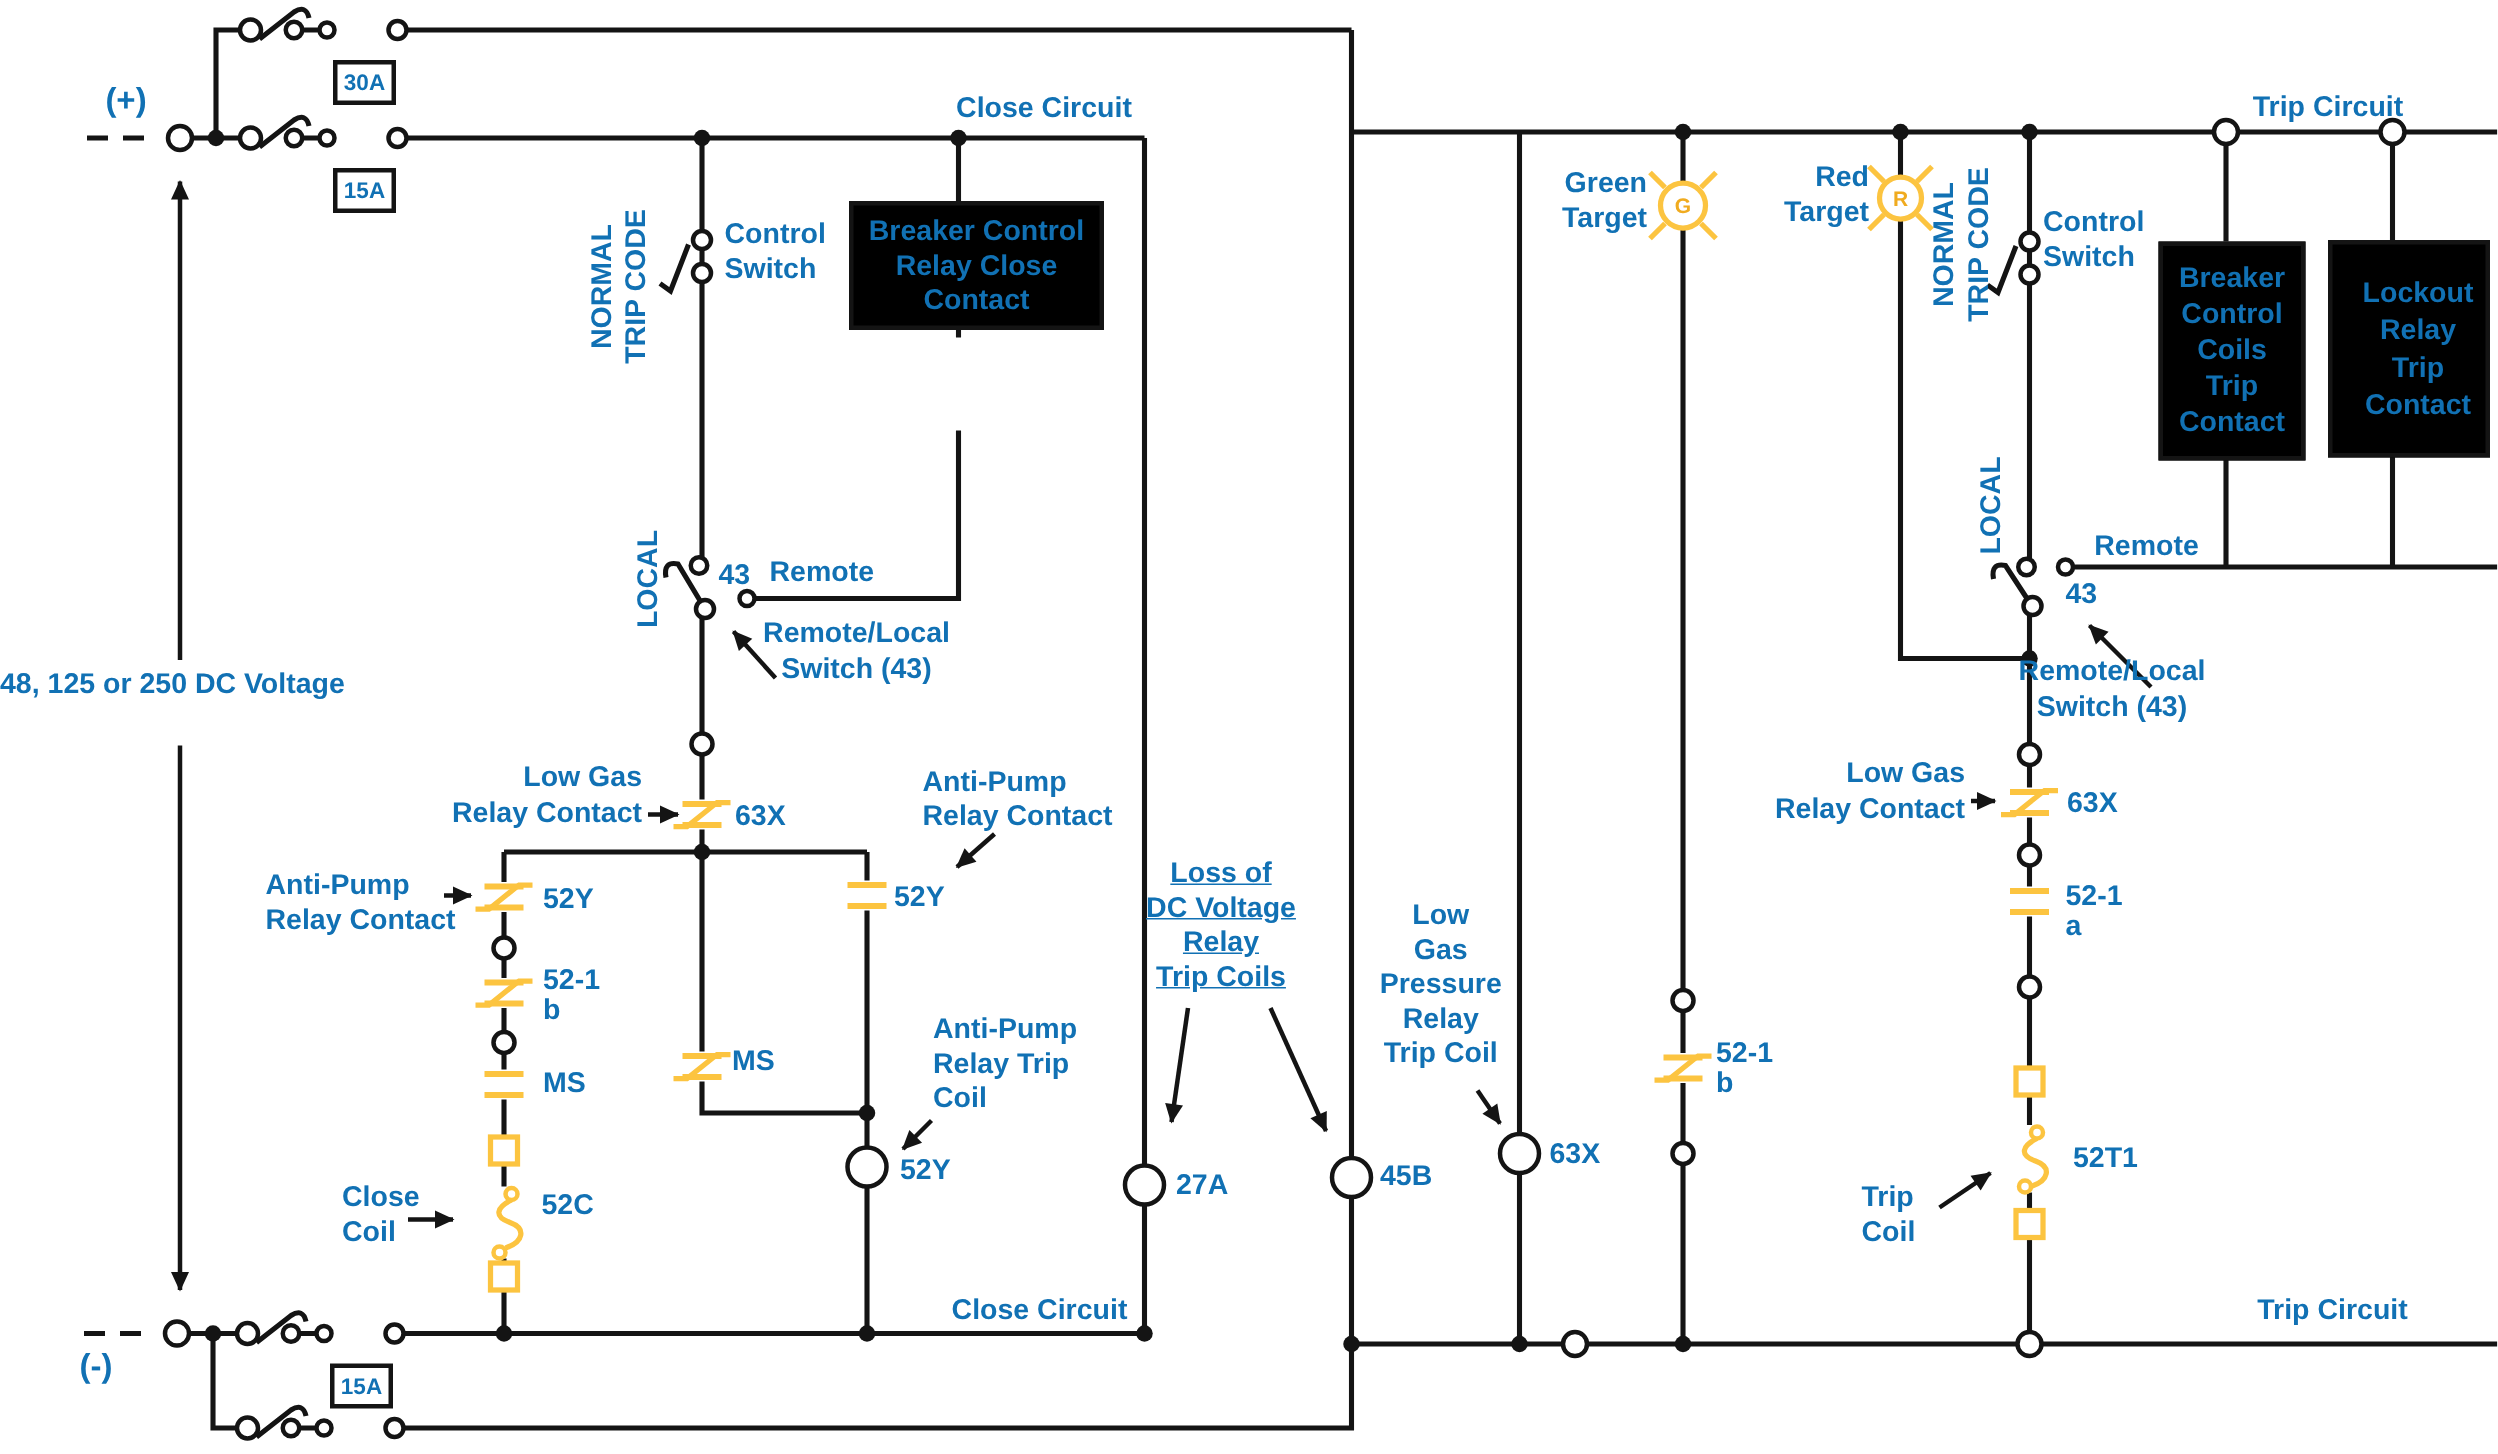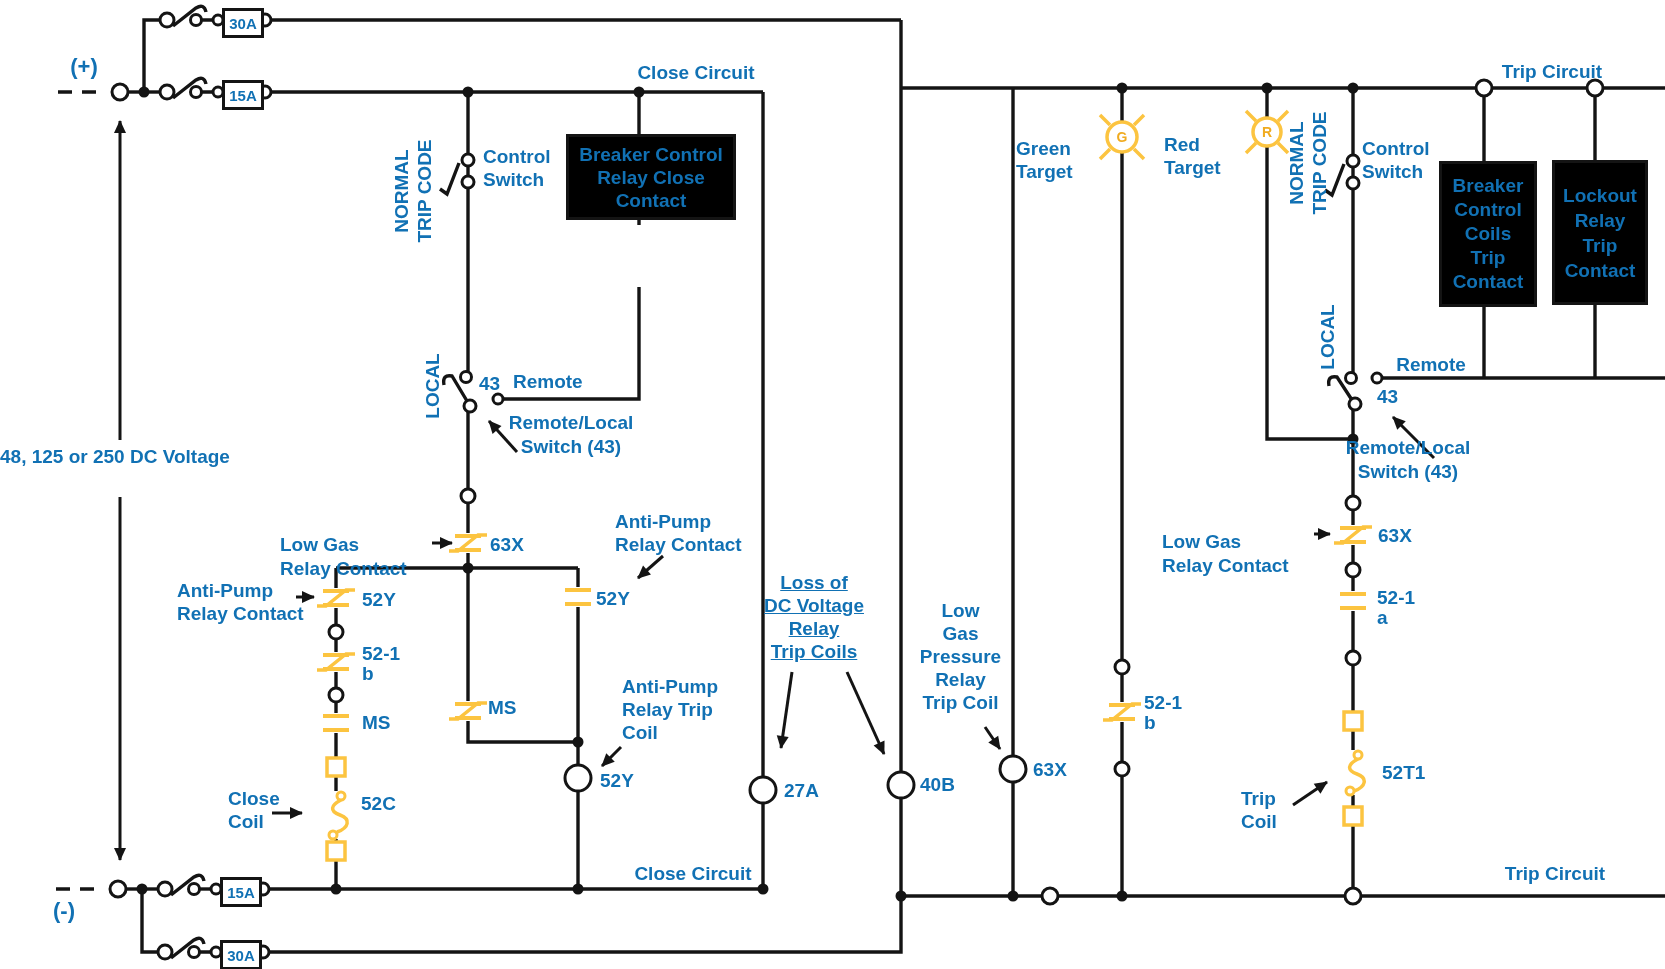--- a/index.html
+++ b/index.html
@@ -3,26 +3,26 @@
 <meta charset="utf-8">
 <style>
   :root{ --blue:#1171b4; --yellow:#fcc440; --wire:#141414; --lamp:#f0ab1f; }
   html,body{margin:0;padding:0;background:#fff;}
   .stage{position:relative;width:1665px;height:969px;background:#fff;overflow:hidden;
          font-family:"Liberation Sans",sans-serif;}
   .stage svg{position:absolute;left:0;top:0;}
   .lbl{position:absolute;color:var(--blue);font-weight:bold;font-size:19px;line-height:23px;
        white-space:pre-line;}
   .c{text-align:center;}
-  .r{text-align:left;margin-top:26px;}
+  .r{text-align:right;}
   .v{transform:rotate(-90deg);transform-origin:center;}
   .big{font-size:22px;}
   .tight{line-height:20px;}
   .fuse{position:absolute;border:3px solid var(--wire);background:#fff;color:var(--blue);
-        font-weight:bold;font-size:15px;display:flex;align-items:center;justify-content:center;}
+        font-weight:bold;font-size:15px;display:flex;align-items:center;justify-content:center;margin-top:32px;}
   .box{position:absolute;border:3px solid var(--wire);background:#000000;color:var(--blue);
        font-weight:bold;font-size:19px;line-height:23px;display:flex;align-items:center;
        justify-content:center;text-align:center;white-space:pre-line;}
   .lamp-letter{position:absolute;color:var(--lamp);font-weight:bold;font-size:14px;
        width:20px;text-align:center;}
   
   .w{stroke:var(--wire);stroke-width:3.4;fill:none;}
   .dash{stroke-dasharray:14 10;}
   .t{stroke:var(--wire);stroke-width:3;fill:#fff;}
   .d{fill:var(--wire);stroke:none;}
@@ -291,21 +291,21 @@
     </div>
 
 <div class="box" style="left:566px;top:134px;width:164px;height:80px;">Breaker Control
 Relay Close
 Contact</div>
 <div class="box" style="left:1439px;top:161px;width:92px;height:140px;line-height:24px;">Breaker
 Control
 Coils
 Trip
 Contact</div>
-<div class="box" style="left:1552px;top:160px;width:90px;height:139px;line-height:25px;">Lockout
+<div class="box" style="left:1552px;top:160px;width:90px;height:139px;line-height:25px;padding-left:12px;">Lockout
 Relay
 Trip
 Contact</div>
 
 <div class="lbl big c" style="left:64px;top:55px;width:40px;">(+)</div>
 <div class="lbl" style="left:0px;top:445px;width:270px;">48, 125 or 250 DC Voltage</div>
 <div class="lbl big c" style="left:44px;top:899px;width:40px;">(-)</div>
 
 <div class="lbl v c" style="left:348px;top:168px;width:130px;height:46px;">NORMAL
 TRIP CODE</div>
@@ -340,21 +340,21 @@
 <div class="lbl" style="left:212px;top:787px;margin-left:16px;">Close
 Coil</div>
 <div class="lbl" style="left:361px;top:792px;">52C</div>
 <div class="lbl c" style="left:623px;top:862px;width:140px;">Close Circuit</div>
 <div class="lbl" style="left:784px;top:779px;">27A</div>
 
 <div class="lbl c" style="left:744px;top:571px;width:140px;text-decoration:underline;">Loss of
 DC Voltage
 Relay
 Trip Coils</div>
-<div class="lbl" style="left:920px;top:773px;">40B</div>
+<div class="lbl" style="left:920px;top:773px;">45B</div>
 <div class="lbl c" style="left:898px;top:599px;width:125px;">Low
 Gas
 Pressure
 Relay
 Trip Coil</div>
 <div class="lbl" style="left:1033px;top:758px;">63X</div>
 
 <div class="lbl r" style="left:1016px;top:111px;width:82px;">Green
 Target</div>
 <div class="lamp-letter" style="left:1112px;top:129px;">G</div>

